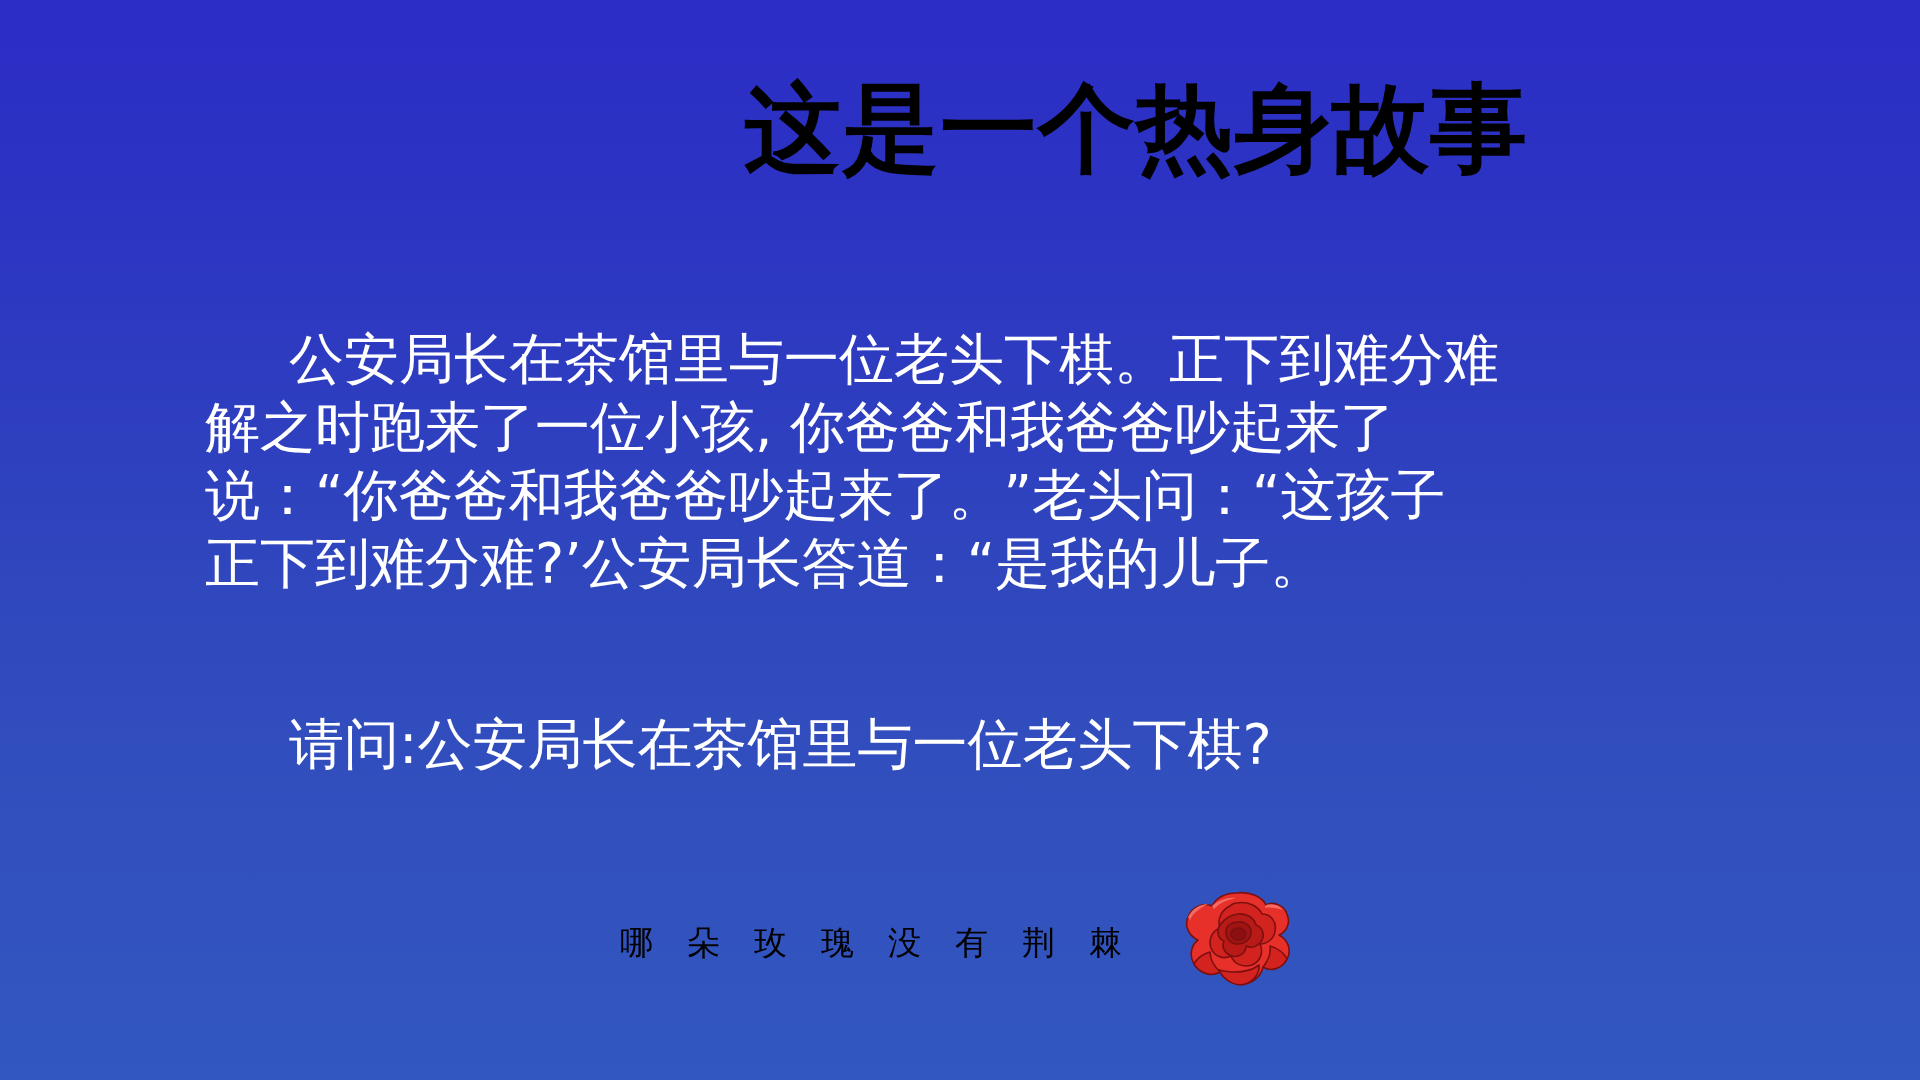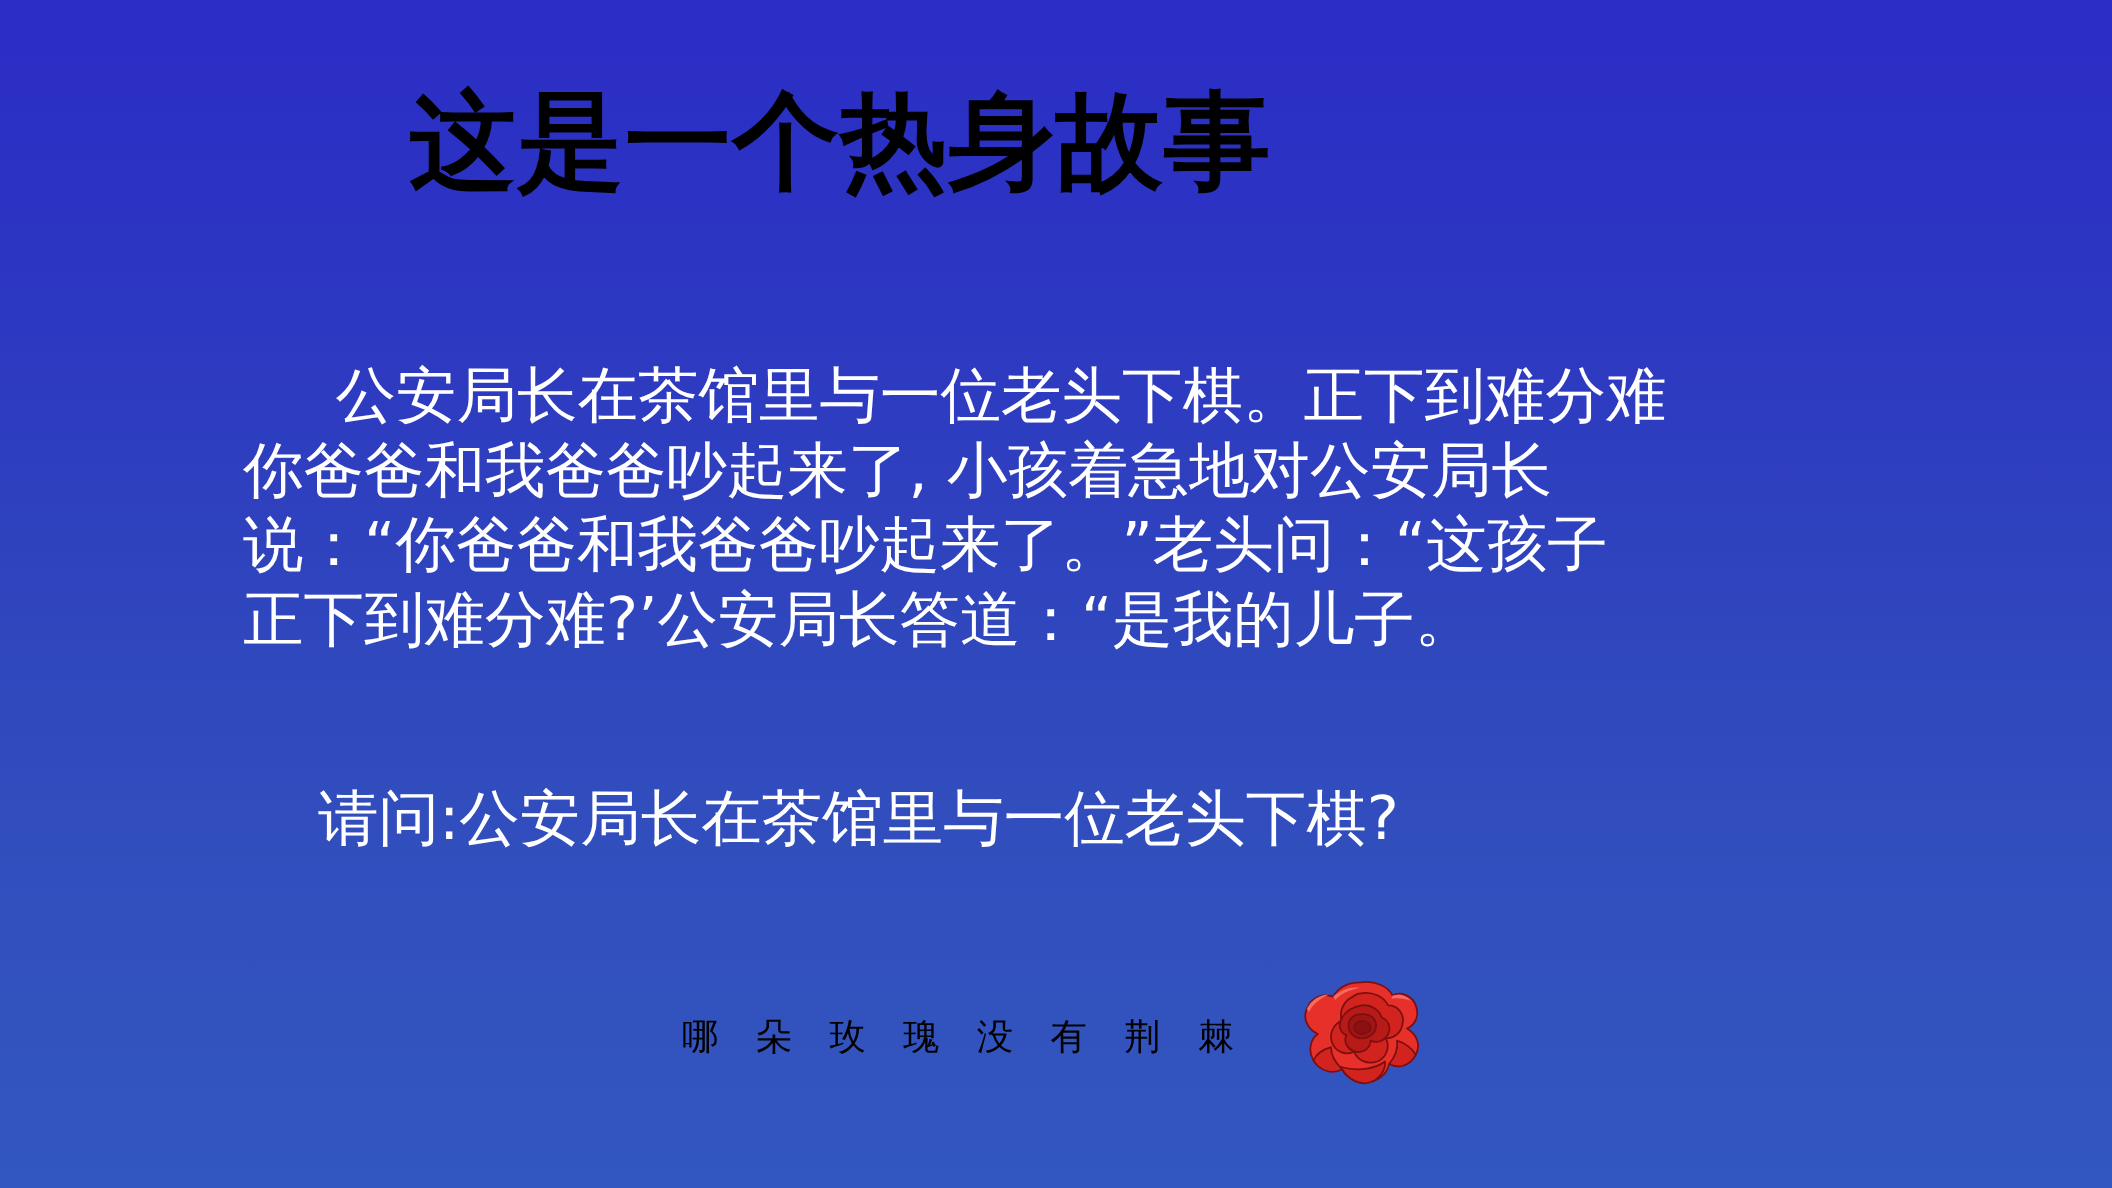--- a/index.html
+++ b/index.html
@@ -20,21 +20,21 @@
     background: linear-gradient(to bottom, #2b2dc6 0%, #2c33c3 18%, #2e3fbf 40%, #3049bd 58%, #3250be 76%, #3257bf 100%);
     overflow: hidden;
   }
 
   
   #title {
     position: absolute;
     left: 0;
     top: 78px;
     width: 1528px;
-    text-align: center;
+    text-align: right;
     color: #000000;
     font-weight: 700;
     font-size: 97px;
     line-height: 1.05;
     letter-spacing: 1px;
     font-family: "DejaVu Sans", "Liberation Sans", sans-serif;
     white-space: nowrap;
   }
 
   
@@ -45,21 +45,20 @@
     width: 1545px;
     color: #ffffff;
     font-size: 55px;
     line-height: 68px;
     font-family: "DejaVu Sans", "Liberation Sans", sans-serif;
     letter-spacing: 0px;
   }
   #story .line {
     white-space: nowrap;
     height: 68px;
-    margin-left: 16px;
   }
   #story .indent {
     display: inline-block;
     width: 84px;
   }
 
   
   #question {
     position: absolute;
     left: 205px;
@@ -111,21 +110,21 @@
 </style>
 </head>
 <body>
 
 <div id="slide">
 
   <div id="title">这是一个热身故事</div>
 
   <div id="story">
     <div class="line"><span class="indent"></span><span>公安局长在茶馆里与一位老头下棋。正下到难分难</span></div>
-    <div class="line"><span>你爸爸和我爸爸吵起来了, 小孩着急地对公安局长</span></div>
+    <div class="line"><span>解之时跑来了一位小孩, 你爸爸和我爸爸吵起来了</span></div>
     <div class="line"><span>说：“你爸爸和我爸爸吵起来了。”老头问：“这孩子</span></div>
     <div class="line"><span>正下到难分难?’公安局长答道：“是我的儿子。</span></div>
   </div>
 
   <div id="question"><span class="indent"></span><span>请问:公安局长在茶馆里与一位老头下棋?</span></div>
 
   <div id="footer">
     <div id="footer-text">哪朵玫瑰没有荆棘</div>
     <div id="rose-wrap">
       <svg viewBox="0 0 122 104" xmlns="http://www.w3.org/2000/svg">

